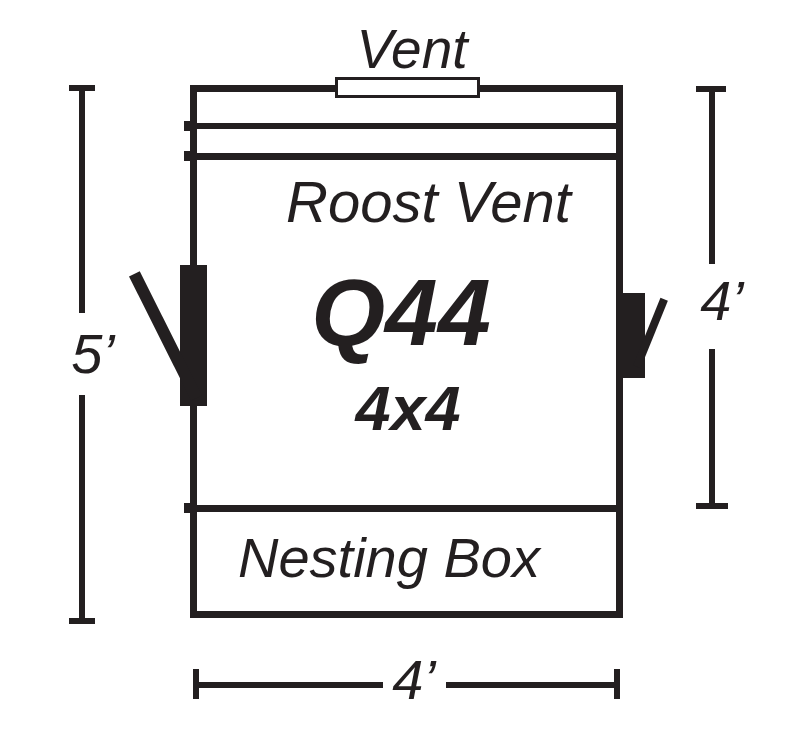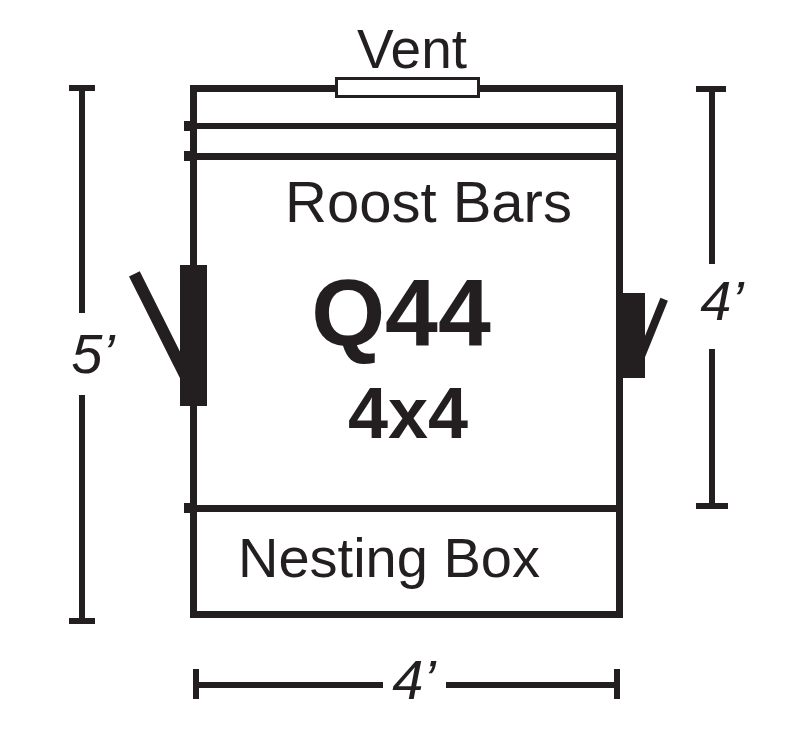--- a/index.html
+++ b/index.html
@@ -13,20 +13,21 @@
     overflow: hidden;
   }
   .ink { position: absolute; background: var(--ink); }
   .label {
     position: absolute;
     color: var(--ink);
     font-family: "Liberation Sans", sans-serif;
     line-height: 1;
     text-align: center;
     white-space: nowrap;
+    font-style: italic;
   }
   .dim-label { font-style: italic; font-size: 56px; }
   .coop-outline {
     position: absolute;
     border: 7px solid var(--ink);
     background: transparent;
   }
   .vent-rect {
     position: absolute;
     border: 3px solid var(--ink);
@@ -47,23 +48,23 @@
 
   <div class="ink" style="left:197px; top:505px; width:419px; height:7px;"></div>
 
   <div class="ink" style="left:184px; top:121px; width:7px; height:10px;"></div>
   <div class="ink" style="left:184px; top:151px; width:7px; height:10px;"></div>
   <div class="ink" style="left:184px; top:503px; width:7px; height:10px;"></div>
 
   <div class="vent-rect" style="left:335px; top:77px; width:145px; height:21px;"></div>
   <div class="label" style="left:327px; top:22px; width:170px; font-size:55px;">Vent</div>
 
-  <div class="label" style="left:253px; top:173px; width:351px; font-size:58px;">Roost Bars</div>
+  <div class="label" style="left:253px; top:173px; width:351px; font-size:58px;">Roost Vent</div>
   <div class="label" style="left:301px; top:265px; width:200px; font-size:95px; font-weight:bold;">Q44</div>
-  <div class="label" style="left:308px; top:377px; width:200px; font-size:72px; font-weight:bold;">4x4</div>
+  <div class="label" style="left:308px; top:377px; width:200px; font-size:63px; font-weight:bold;">4x4</div>
   <div class="label" style="left:238px; top:530px; width:300px; font-size:56px;text-align:center;">Nesting Box</div>
 
   <div class="ink" style="left:180px; top:265px; width:27px; height:141px;"></div>
   <div class="diag" style="left:96px; top:330px; width:139px; height:12px; transform:rotate(63.4deg);"></div>
 
   <div class="ink" style="left:622px; top:293px; width:23px; height:85px;"></div>
   <div class="diag" style="left:614px; top:329px; width:73px; height:8px; transform:rotate(-68deg);"></div>
 
   <div class="ink" style="left:69px; top:85px; width:26px; height:6px;"></div>
   <div class="ink" style="left:79px; top:85px; width:6px; height:228px;"></div>

